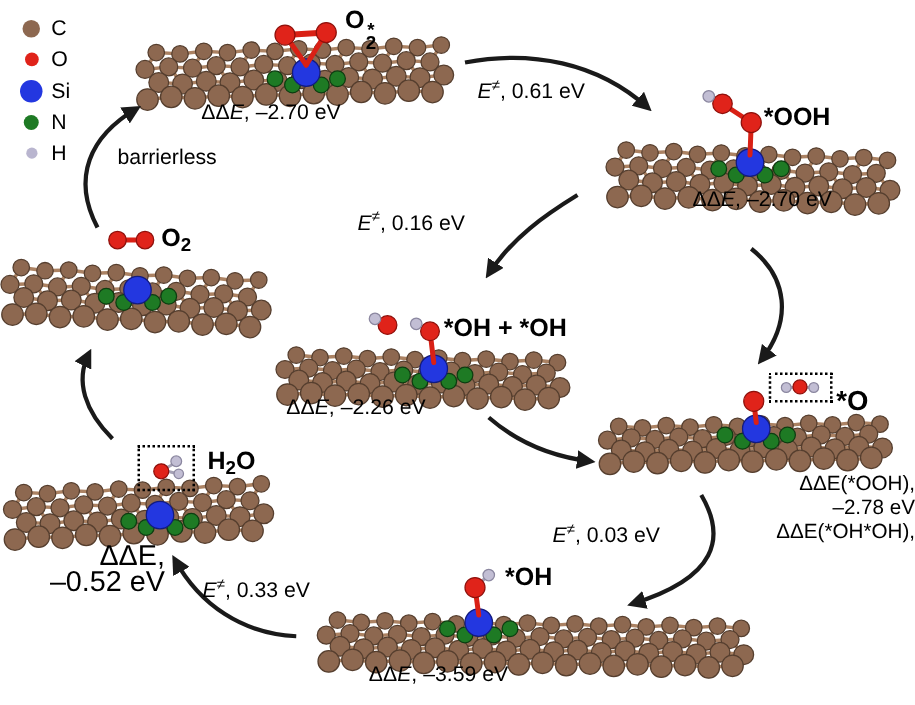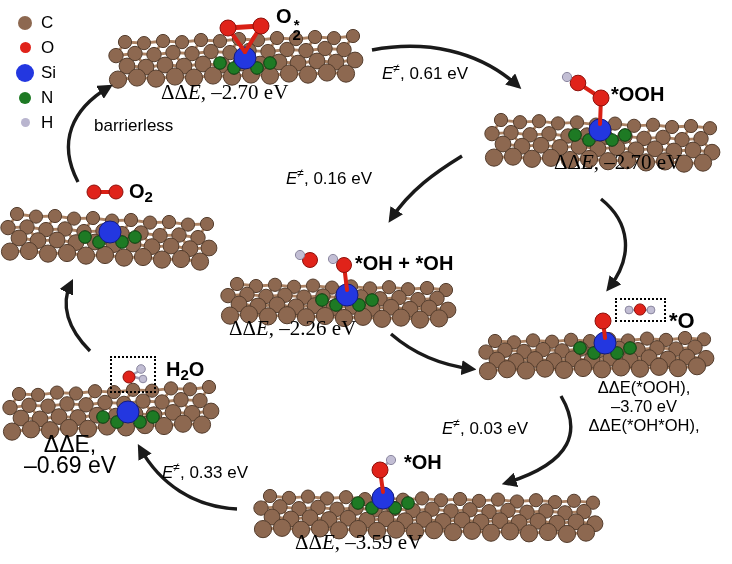--- a/index.html
+++ b/index.html
@@ -15,26 +15,26 @@
   .dot-o{width:11px;height:11px;margin:0 10px 0 4px;}
   .dot-si{width:18px;height:18px;margin:0 7px 0 0;}
   .dot-n{width:12px;height:12px;margin:0 10px 0 3px;}
   .dot-h{width:9px;height:9px;margin:0 11px 0 5px;}
   .leg-label{font-size:17px;}
   
   .species{position:absolute;font-weight:bold;font-size:20px;white-space:nowrap;}
   .species .sb{font-size:15px;vertical-align:-4px;}
   .stack{display:inline-flex;flex-direction:column;align-items:center;vertical-align:-7px;margin-left:1px;}
   .stack .s{font-size:15px;line-height:10px;font-weight:bold;}
-  .energy{position:absolute;font-size:21px;white-space:nowrap;font-family:Liberation Serif, serif;}
+  .energy{position:absolute;font-size:17px;white-space:nowrap;}
   .energy .it,.elabel .it{font-style:italic;}
   .elabel{position:absolute;font-size:17px;white-space:nowrap;}
   .elabel sup{font-size:12px;font-style:italic;}
   .plain{position:absolute;font-size:17px;white-space:nowrap;text-align:right;}
-  .enblock{position:absolute;font-size:16.5px;text-align:center;line-height:19px;}
+  .enblock{position:absolute;font-size:16.5px;text-align:right;line-height:19px;}
   .dotbox{position:absolute;border:2px dotted #000;display:flex;align-items:center;justify-content:center;background:transparent;}
 </style>
 </head>
 <body>
 
 <div id="canvas">
 
   <svg class="mol" id="mol-o2star" style="left:112px;top:4px" width="260" height="104">
       <line x1="13" y1="38" x2="32" y2="39.1" stroke="#ab8263" stroke-width="2.8" stroke-linecap="round"></line>
       <line x1="13" y1="38" x2="4" y2="51.6" stroke="#ab8263" stroke-width="2.8" stroke-linecap="round"></line>
@@ -1149,26 +1149,26 @@
     <span>ΔΔ</span><span class="it">E</span><span>, –2.70 eV</span>
   </div>
   <div class="energy" style="left:554px;top:150px">
     <span>ΔΔ</span><span class="it">E</span><span>, –2.70 eV</span>
   </div>
   <div class="energy" style="left:229px;top:316px">
     <span>ΔΔ</span><span class="it">E</span><span>, –2.26 eV</span>
   </div>
   <div class="enblock" style="left:556px;top:378px;width:176px">
     <div><span>ΔΔ</span><span class="it">E</span><span>(*OOH),</span></div>
-    <div>–3.70 eV</div>
+    <div>–2.78 eV</div>
     <div><span>ΔΔ</span><span class="it">E</span><span>(*OH*OH),</span></div>
   </div>
   <div class="enblock" style="left:8px;top:434px;width:124px;font-size:23px;line-height:21px">
     <div><span>ΔΔ</span><span class="it">E</span><span>,</span></div>
-    <div>–0.69 eV</div>
+    <div>–0.52 eV</div>
   </div>
   <div class="energy" style="left:295px;top:530px">
     <span>ΔΔ</span><span class="it">E</span><span>, –3.59 eV</span>
   </div>
 
   <div class="plain" style="left:94px;top:116px">barrierless</div>
   <div class="elabel" style="left:382px;top:61px">
     <span class="it">E</span><sup>≠</sup><span>, 0.61 eV</span>
   </div>
   <div class="elabel" style="left:286px;top:166px">

